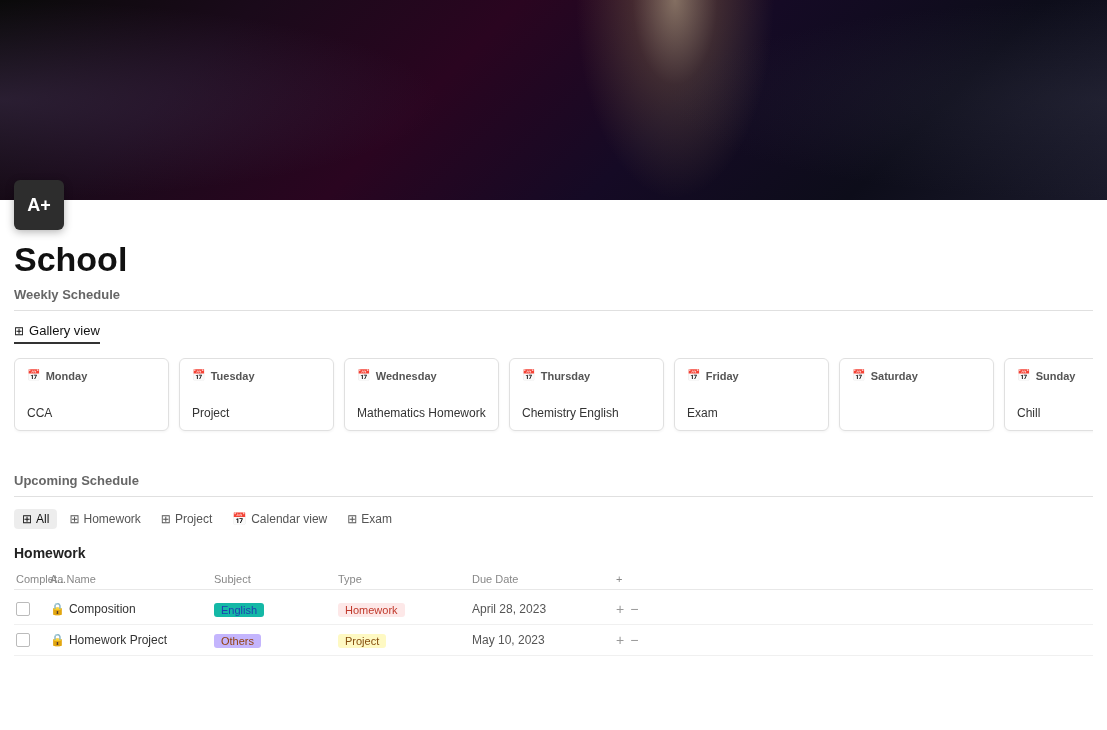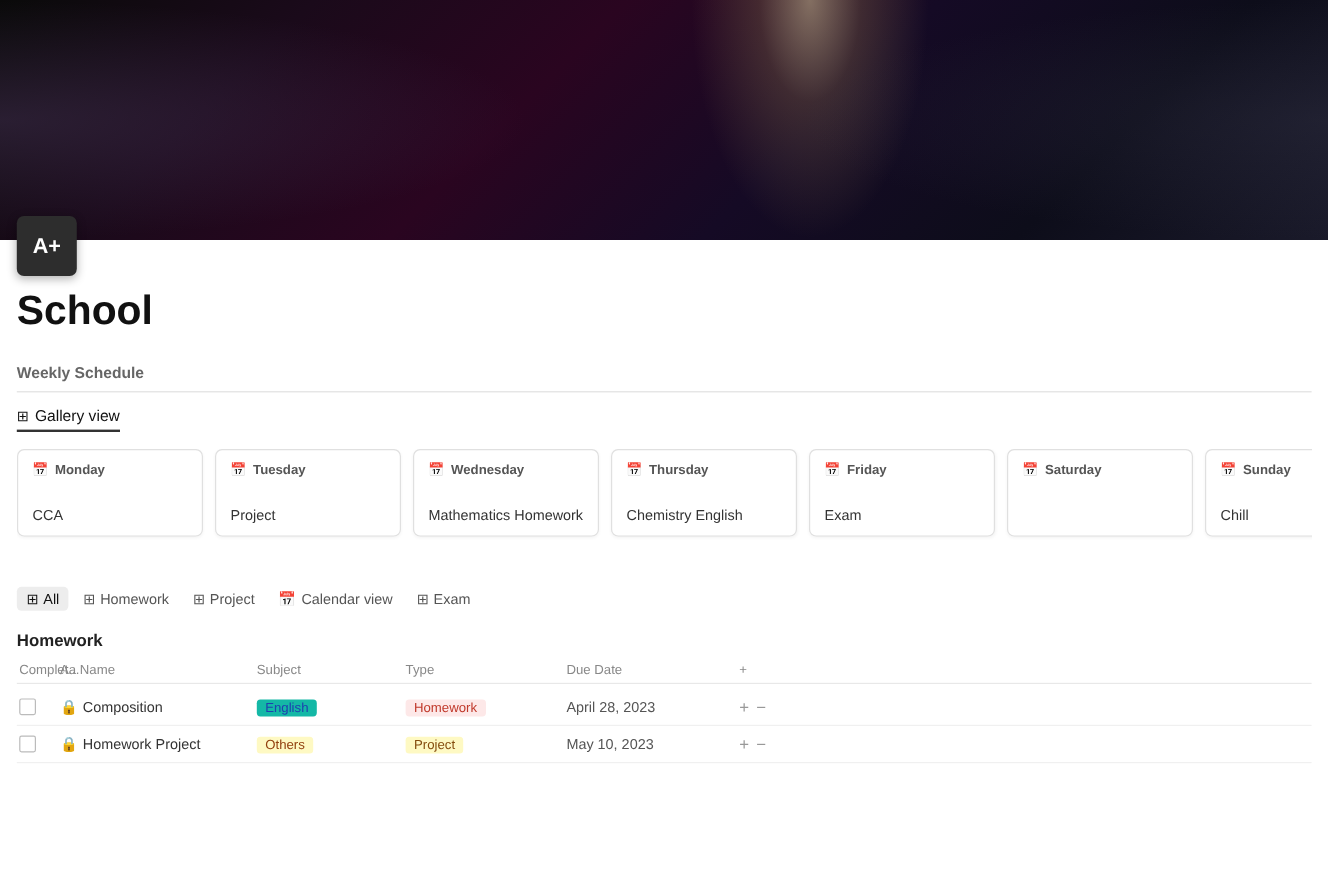--- a/index.html
+++ b/index.html
@@ -61,21 +61,21 @@
 
     
     .page-content {
       padding: 0 14px;
     }
 
     .page-title {
       font-size: 34px;
       font-weight: 700;
       color: #111;
-      margin-bottom: 24px;
+      margin-bottom: 8px;
       margin-top: 8px;
     }
 
     
     .section-header {
       font-size: 13px;
       font-weight: 600;
       color: #666;
       padding-bottom: 8px;
       border-bottom: 1px solid #e0e0e0;
@@ -211,21 +211,21 @@
       gap: 4px;
     }
     .tag {
       display: inline-block;
       padding: 1px 7px;
       border-radius: 3px;
       font-size: 11px;
       font-weight: 500;
     }
     .tag-english { background: #14b8a6; color: #1e40af; }
-    .tag-others { background: #fef9c3; color: #92400e; }
+    .tag-others { background: #c4b5fd; color: #92400e; }
     .tag-homework { background: #fde8e8; color: #c0392b; }
     .tag-project { background: #fef9c3; color: #854d0e; }
     .date-cell {
       font-size: 12px;
       color: #555;
     }
     .plus-minus {
       font-size: 14px;
       color: #999;
       display: flex;
@@ -306,20 +306,21 @@
       <div class="card-day">
         <span>📅</span>
         <span>Sunday</span>
       </div>
       <div class="card-activity">Chill</div>
     </div>
       </div>
   </div>
 
   <div class="upcoming-section">
+    <div class="section-header">Upcoming Schedule</div>
 
     <div class="filter-tabs" id="filter-tabs-container">
     <div class="filter-tab active">
       <span>⊞</span>
       <span>All</span>
     </div>
         <div class="filter-tab">
       <span>⊞</span>
       <span>Homework</span>
     </div>

